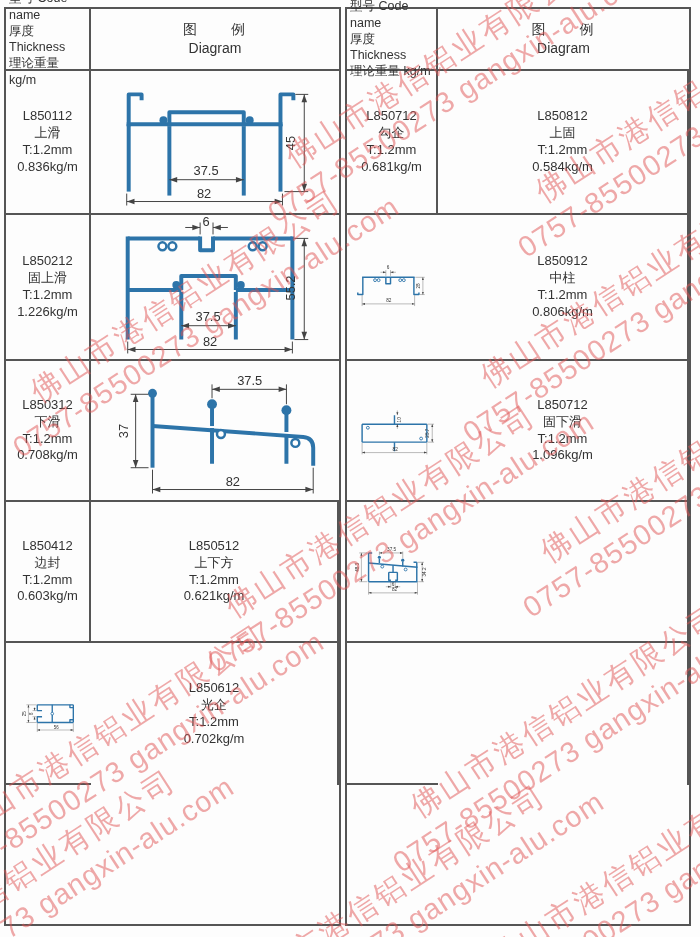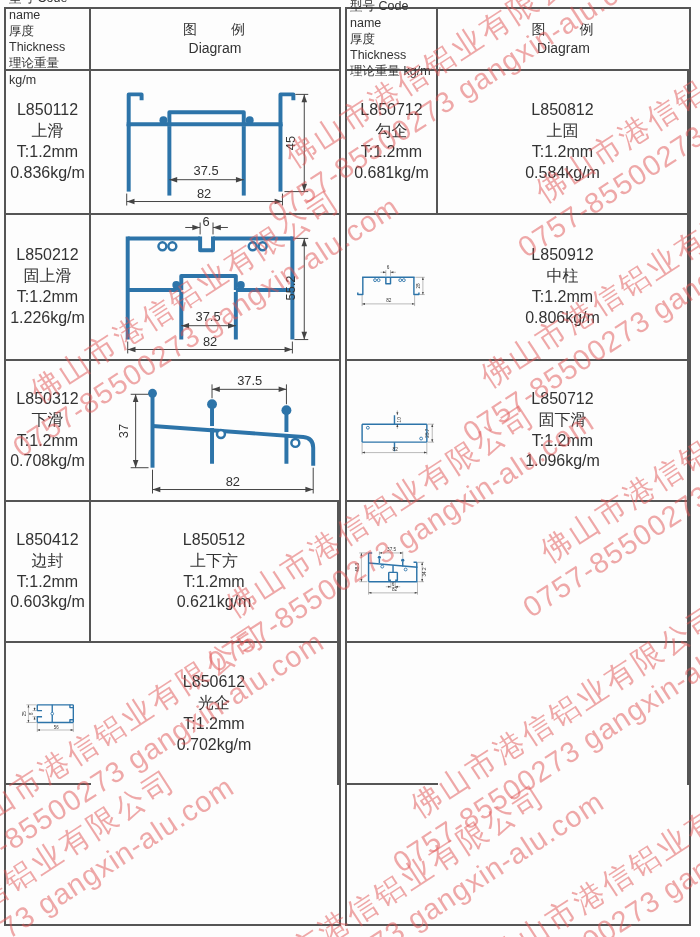--- a/index.html
+++ b/index.html
@@ -4,21 +4,21 @@
 <style>
   html,body{margin:0;padding:0;}
   body{width:700px;height:937px;position:relative;background:#fdfdfd;overflow:hidden;
        font-family:"Liberation Sans","DejaVu Sans",sans-serif;color:#333;}
   .tbl{position:absolute;top:7px;border:2px solid #555;background:transparent;
        display:grid;box-sizing:border-box;}
   #tblL{left:4px;width:337px;grid-template-columns:85px 1fr;}
   #tblR{left:345px;width:346px;grid-template-columns:91px 1fr;}
   .tbl{grid-template-rows:62px 144px 146px 141px 141px 142px 139px;}
   .lc{border-right:2px solid #555;border-bottom:2px solid #555;display:flex;flex-direction:column;
-      justify-content:center;align-items:center;text-align:left;font-size:16px;line-height:1.3;
+      justify-content:center;align-items:center;text-align:left;font-size:13px;line-height:1.3;
       padding:2px;box-sizing:border-box;}
   .dc{border-bottom:2px solid #555;display:flex;justify-content:center;align-items:center;
       box-sizing:border-box;overflow:hidden;}
   .last{border-bottom:none;}
   .hl{justify-content:center;align-items:flex-start;text-align:left;font-size:12.5px;padding-left:3px;}
   .hd{flex-direction:column;font-size:14px;line-height:1.35;}
   .hd .cn{letter-spacing:2px;}
   
   svg text{font-family:"Liberation Sans","DejaVu Sans",sans-serif;font-size:13px;fill:#333;}
   .p{stroke:var(--profile,#2d74a9);stroke-width:4;fill:none;stroke-linejoin:round;stroke-linecap:butt;}

